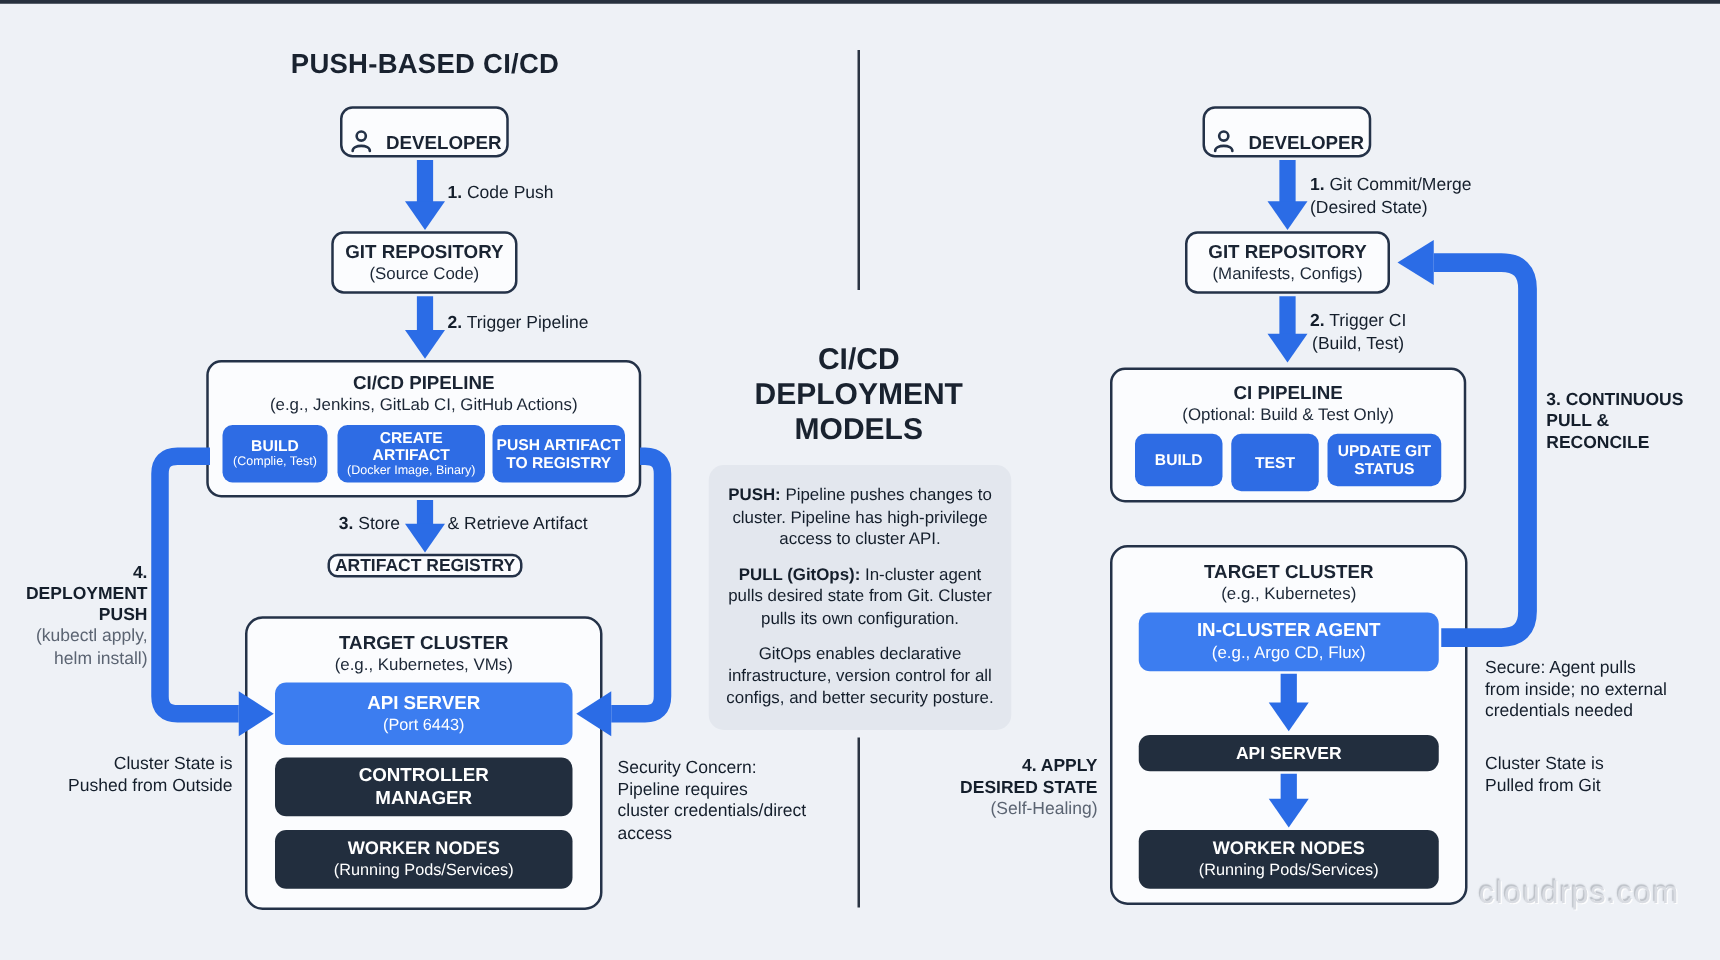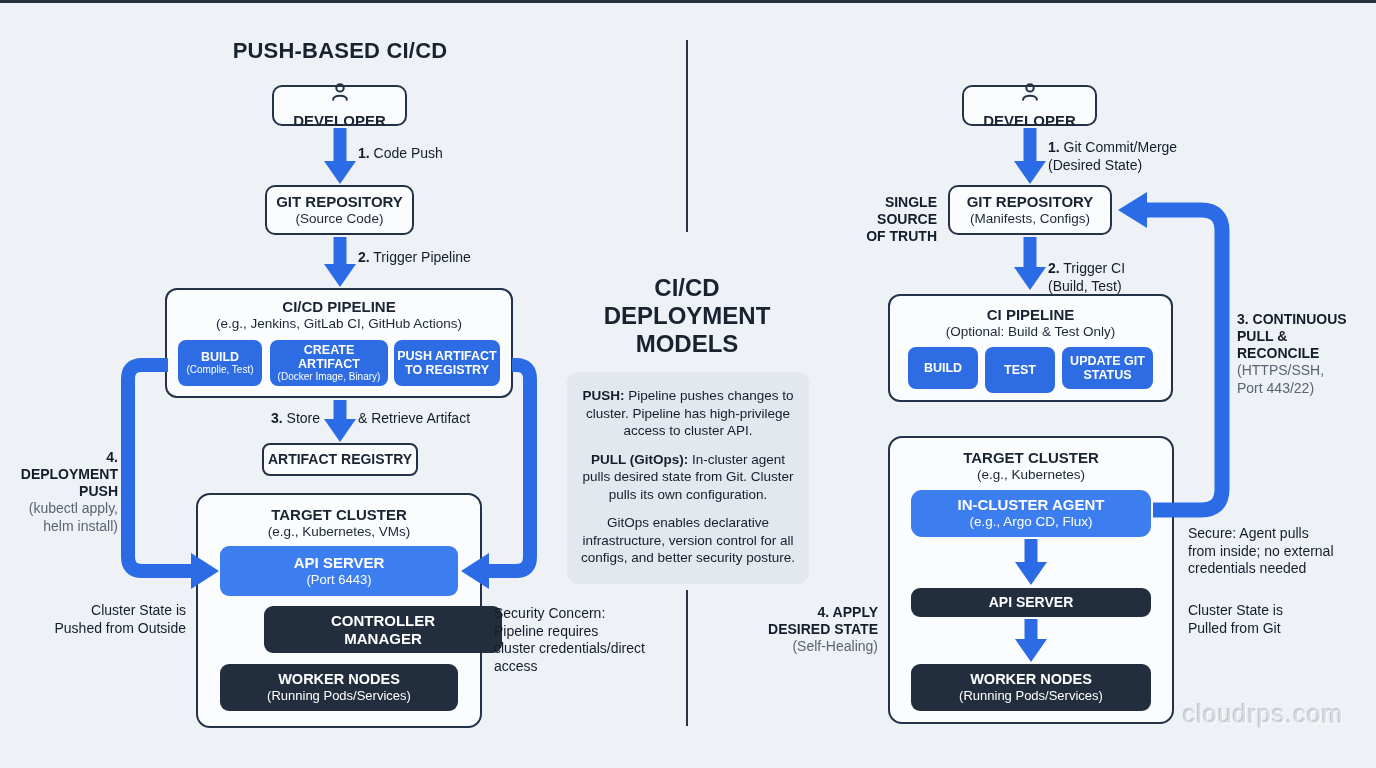--- a/index.html
+++ b/index.html
@@ -3,21 +3,21 @@
 <meta charset="utf-8">
 <style>
   html,body { margin:0; padding:0; }
   .stage { position:relative; width:1376px; height:768px; background:#eef1f6; overflow:hidden;
            font-family:"Liberation Sans", sans-serif; color:#1a2433; }
   .topstrip { position:absolute; left:0; top:0; width:1376px; height:3px; background:#27303e; }
   .h1 { position:absolute; font-weight:800; font-size:22px; letter-spacing:.2px; text-align:center; color:#19222f; }
   .box { position:absolute; background:#fbfcfe; border:2px solid #243248; border-radius:10px;
          display:flex; flex-direction:column; align-items:center; justify-content:center; text-align:center;
          box-sizing:border-box; }
-  .row { flex-direction:column; gap:9px; }
+  .row { flex-direction:row; gap:9px;align-items:flex-end; }
   .start { justify-content:flex-start; }
   .bt { font-weight:700; font-size:15px; line-height:1.2; }
   .bs { font-size:13.5px; line-height:1.2; color:#1c2736; }
   .btn { position:absolute; background:#2e6ce4; border-radius:8px; color:#fff;
          display:flex; flex-direction:column; align-items:center; justify-content:center; text-align:center;
          box-sizing:border-box; padding:2px; }
   .btn .t { font-weight:700; font-size:12.5px; line-height:1.15; }
   .btn .s { font-size:10px; line-height:1.2; }
   .sub-blue { position:absolute; background:#3c7df0; border-radius:9px; color:#fff;
          display:flex; flex-direction:column; align-items:center; justify-content:center; text-align:center; box-sizing:border-box; }
@@ -84,33 +84,33 @@
   <div class="btn" style="left:270px;top:340px;width:118px;height:46px;">
     <div class="t">CREATE ARTIFACT</div>
     <div class="s">(Docker Image, Binary)</div>
   </div>
 
   <div class="lbl" style="left:271px;top:410px;">
     <span class="num">3.</span> <span>Store</span>
   </div>
   <div class="lbl" style="left:358px;top:410px;">&amp; Retrieve Artifact</div>
 
-  <div class="box" style="left:262px;top:443px;width:156px;height:33px;border-radius:8px;">
+  <div class="box" style="left:262px;top:443px;width:156px;height:19px;border-radius:8px;">
     <div class="bt" style="font-size:14px;">ARTIFACT REGISTRY</div>
   </div>
 
   <div class="box start" style="left:196px;top:493px;width:286px;height:235px;border-radius:14px;padding-top:11px;">
     <div class="bt">TARGET CLUSTER</div>
     <div class="bs">(e.g., Kubernetes, VMs)</div>
   </div>
   <div class="sub-blue" style="left:220px;top:546px;width:238px;height:50px;">
     <div class="wt">API SERVER</div>
     <div class="ws">(Port 6443)</div>
   </div>
-  <div class="sub-dark" style="left:220px;top:606px;width:238px;height:47px;margin-left:44px;">
+  <div class="sub-dark" style="left:220px;top:606px;width:238px;height:47px;">
     <div class="wt pre">CONTROLLER
 MANAGER</div>
   </div>
   <div class="sub-dark" style="left:220px;top:664px;width:238px;height:47px;">
     <div class="wt" style="font-size:14.5px;">WORKER NODES</div>
     <div class="ws">(Running Pods/Services)</div>
   </div>
 
   <div class="lbl right-al" style="left:10px;top:449px;width:108px;">
     <div class="bold14 pre">4.
@@ -151,29 +151,27 @@
       <path d="M4.5 20.5 C4.5 14.6 19.5 14.6 19.5 20.5" fill="none" stroke="#243248" stroke-width="2.3" stroke-linecap="round"></path>
     </svg>
     <span class="bt">DEVELOPER</span>
   </div>
 
   <div class="lbl" style="left:1048px;top:139px;">
     <div><span class="num">1.</span> <span>Git Commit/Merge</span></div>
     <div>(Desired State)</div>
   </div>
 
-  <div class="lbl right-al pre bold14" style="left:829px;top:194px;width:108px;">SINGLE SOURCE
-OF TRUTH</div>
 
   <div class="box" style="left:948px;top:185px;width:164px;height:50px;">
     <div class="bt">GIT REPOSITORY</div>
     <div class="bs">(Manifests, Configs)</div>
   </div>
 
-  <div class="lbl" style="left:1048px;top:260px;">
+  <div class="lbl" style="left:1048px;top:248px;text-align:center;">
     <div><span class="num">2.</span> <span>Trigger CI</span></div>
     <div>(Build, Test)</div>
   </div>
 
   <div class="box start" style="left:888px;top:294px;width:285px;height:108px;border-radius:12px;padding-top:10px;">
     <div class="bt">CI PIPELINE</div>
     <div class="bs">(Optional: Build &amp; Test Only)</div>
   </div>
   <div class="btn" style="left:908px;top:347px;width:70px;height:42px;">
     <div class="t">BUILD</div>
@@ -182,29 +180,27 @@
     <div class="t">TEST</div>
   </div>
   <div class="btn" style="left:1062px;top:347px;width:91px;height:42px;">
     <div class="t">UPDATE GIT STATUS</div>
   </div>
 
   <div class="lbl" style="left:1237px;top:311px;width:124px;">
     <div class="bold14 pre">3. CONTINUOUS
 PULL &amp;
 RECONCILE</div>
-    <div class="gray pre">(HTTPS/SSH,
-Port 443/22)</div>
   </div>
 
   <div class="box start" style="left:888px;top:436px;width:286px;height:288px;border-radius:14px;padding-top:11px;">
     <div class="bt">TARGET CLUSTER</div>
     <div class="bs">(e.g., Kubernetes)</div>
   </div>
-  <div class="sub-blue" style="left:911px;top:490px;width:240px;height:47px;border-radius:11px;">
+  <div class="sub-blue" style="left:911px;top:490px;width:240px;height:47px;">
     <div class="wt">IN-CLUSTER AGENT</div>
     <div class="ws" style="font-size:13.5px;">(e.g., Argo CD, Flux)</div>
   </div>
   <div class="sub-dark" style="left:911px;top:588px;width:240px;height:29px;">
     <div class="wt" style="font-size:14px;">API SERVER</div>
   </div>
   <div class="sub-dark" style="left:911px;top:664px;width:240px;height:47px;">
     <div class="wt" style="font-size:14.5px;">WORKER NODES</div>
     <div class="ws">(Running Pods/Services)</div>
   </div>

